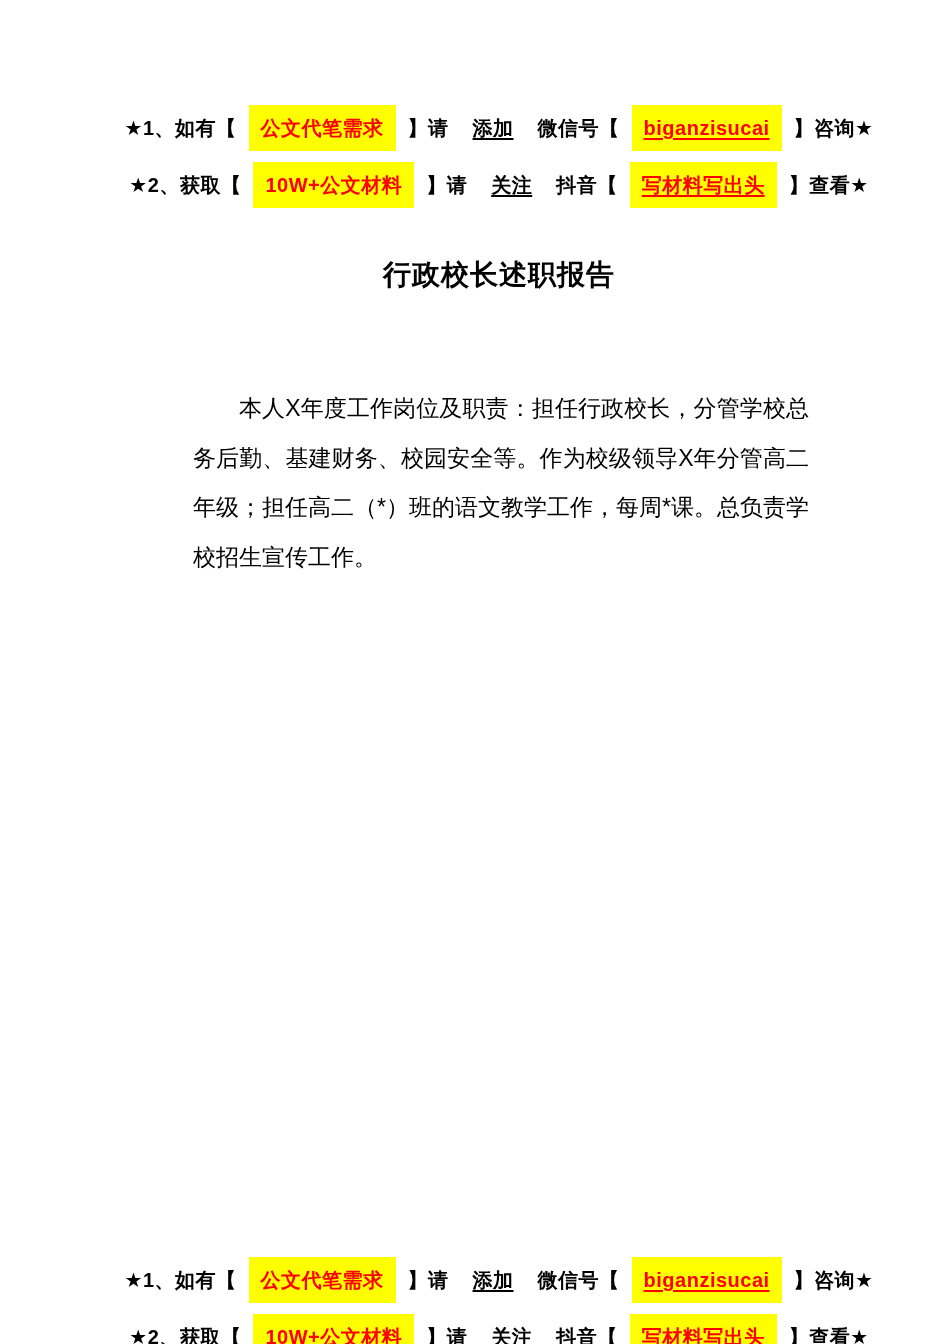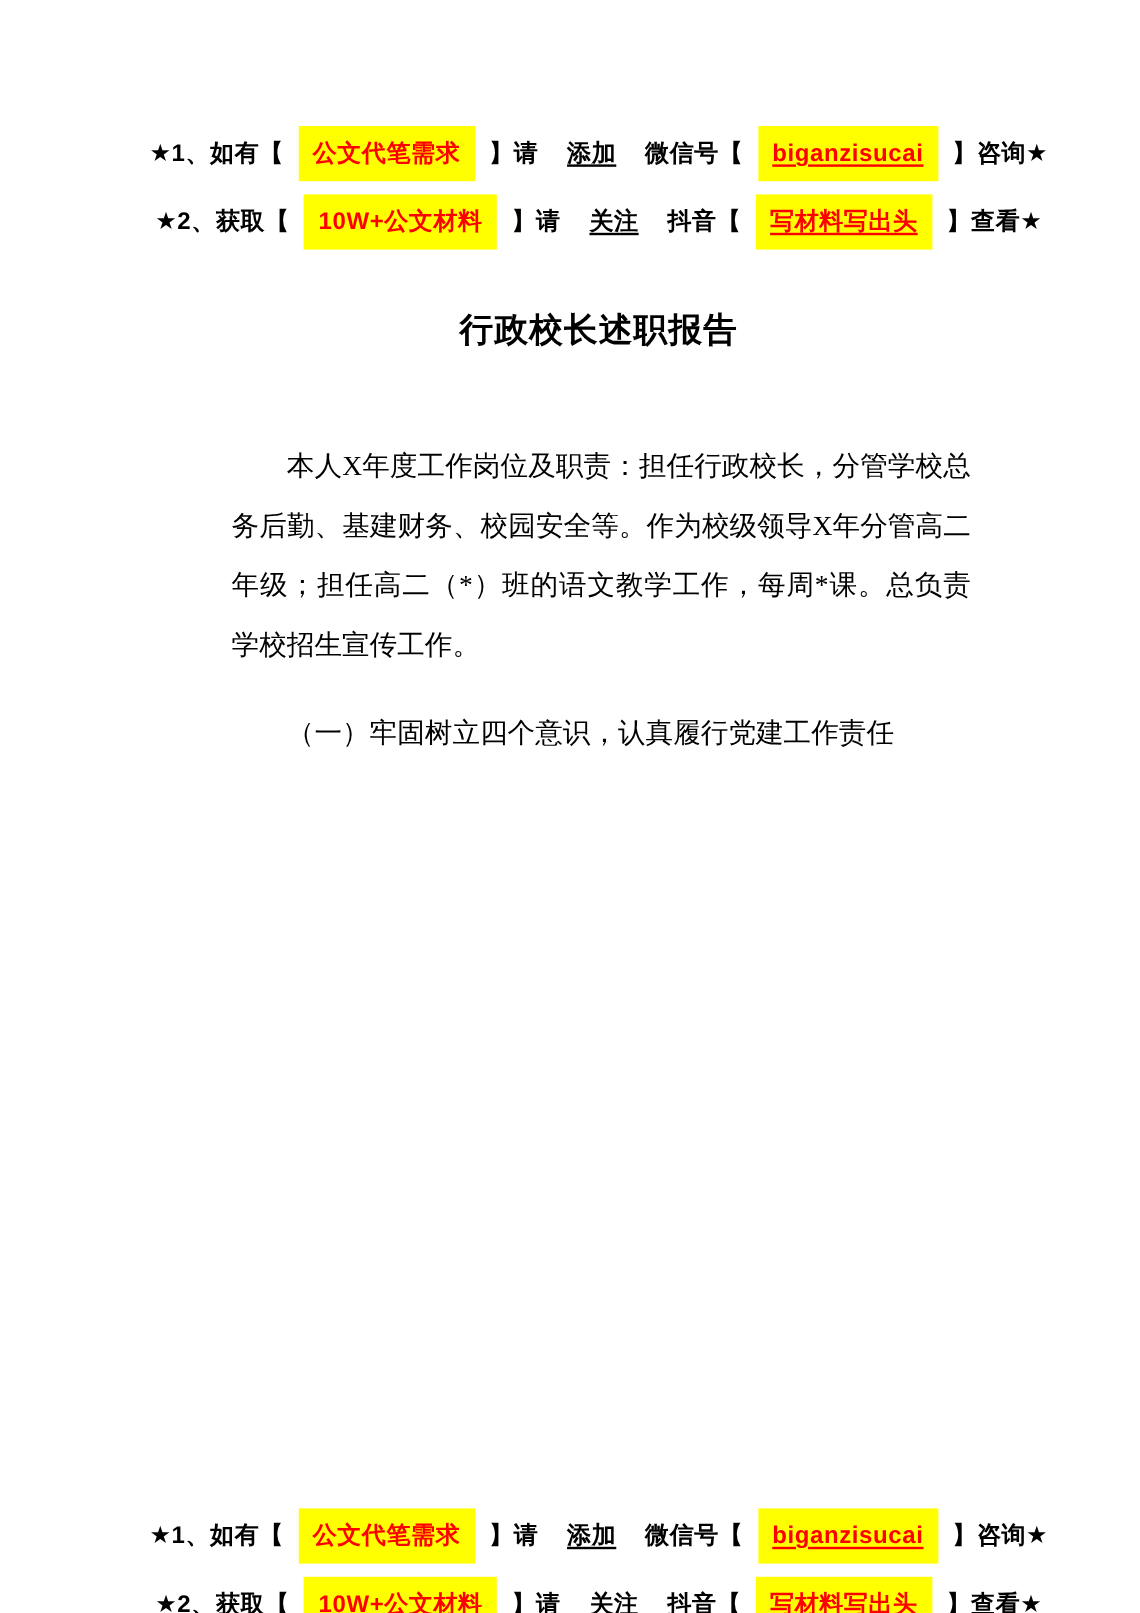--- a/index.html
+++ b/index.html
@@ -48,30 +48,29 @@
     right: 0;
     text-align: center;
     font-size: 28px;
     line-height: 36px;
     font-weight: 700;
     letter-spacing: 1px;
   }
   
   .content {
     position: absolute;
-    top: 316px;
+    top: 336px;
     left: 145px;
     width: 664px;
     font-size: 23px;
     line-height: 49.5px;
     text-align: justify;
     text-justify: inter-ideograph;
     word-break: break-all;
     overflow-wrap: break-word;
-    font-family: Liberation Serif, serif;
   }
   .content p { text-indent: 2em; }
   .content p.h1 { font-weight: 700; }
 </style>
 </head>
 <body style="--paper: #ffffff; --ink: #000000; --accent-red: #ff0000; --hl-yellow: #ffff00;">
 
 <div class="page">
 
   <div class="promo promo-top">
@@ -80,21 +79,20 @@
     </div>
     <div class="promo-line">
       <span>★2、获取【</span><span class="hl">10W+公文材料</span><span>】请</span><span class="ul">关注</span><span>抖音【</span><span class="hl ul">写材料写出头</span><span>】查看★</span>
     </div>
   </div>
 
   <h1 class="doc-title">行政校长述职报告</h1>
 
   <div class="content">
     <p class="body">本人X年度工作岗位及职责：担任行政校长，分管学校总务后勤、基建财务、校园安全等。作为校级领导X年分管高二年级；担任高二（*）班的语文教学工作，每周*课。总负责学校招生宣传工作。</p>
-    <p class="h2">（一）牢固树立四个意识，认真履行党建工作责任</p>
   </div>
 
   <div class="promo promo-bottom">
     <div class="promo-line">
       <span>★1、如有【</span><span class="hl">公文代笔需求</span><span>】请</span><span class="ul">添加</span><span>微信号【</span><span class="hl ul">biganzisucai</span><span>】咨询★</span>
     </div>
     <div class="promo-line">
       <span>★2、获取【</span><span class="hl">10W+公文材料</span><span>】请</span><span class="ul">关注</span><span>抖音【</span><span class="hl ul">写材料写出头</span><span>】查看★</span>
     </div>
   </div>

